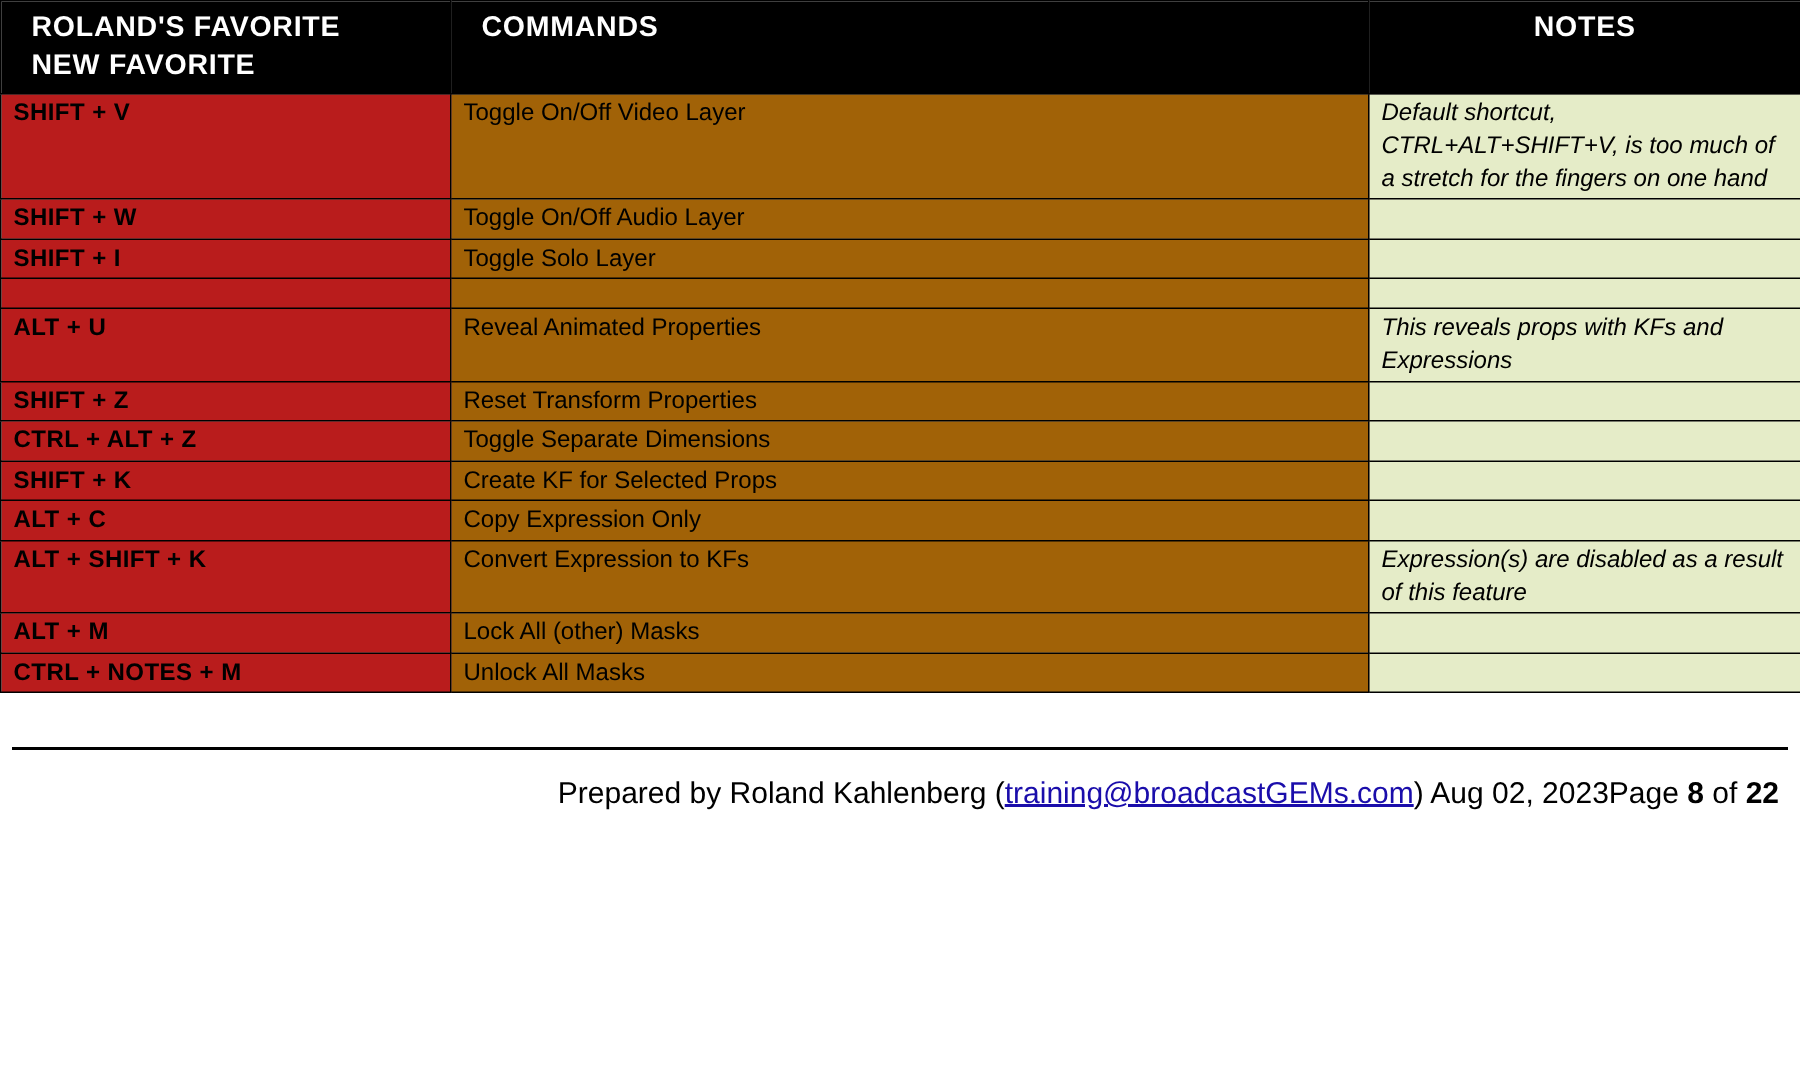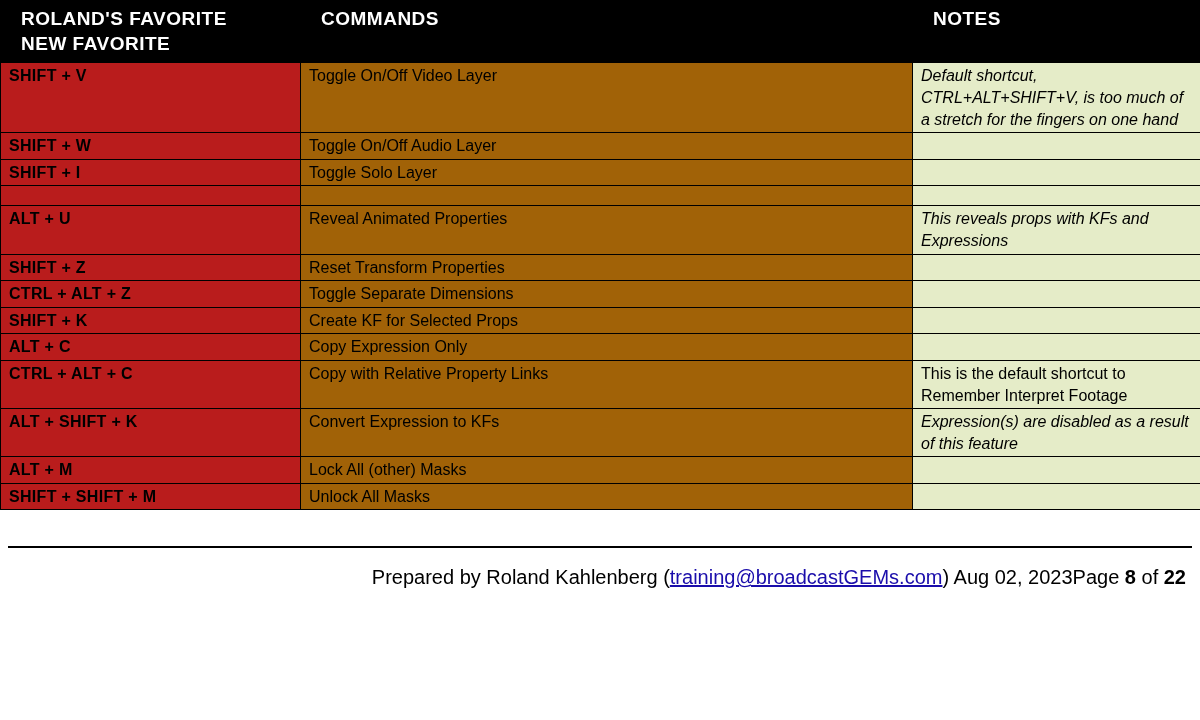--- a/index.html
+++ b/index.html
@@ -25,21 +25,21 @@
       text-align: left;
       padding: 6px 20px;
       font-size: 19px;
       letter-spacing: 0.5px;
       border: 1px solid #000;
       vertical-align: top;
       line-height: 1.3;
     }
     thead th.col-shortcut { width: 300px; }
     thead th.col-command  { width: 612px; }
-    thead th.col-notes    { width: 288px; }
+    thead th.col-notes    { width: 288px; text-align: center; }
     tbody td {
       border: 1px solid #000;
       padding: 2px 8px;
       font-size: 16px;
       vertical-align: top;
       line-height: 1.35;
     }
     td.shortcut {
       background: #b91c1c;
       font-weight: bold;
@@ -132,36 +132,31 @@
         <td class="shortcut">SHIFT + K</td>
         <td class="command">Create KF for Selected Props</td>
         <td class="note"></td>
       </tr>
       <tr>
         <td class="shortcut">ALT + C</td>
         <td class="command">Copy Expression Only</td>
         <td class="note"></td>
       </tr>
       <tr>
-        <td class="shortcut">CTRL + ALT + C</td>
-        <td class="command">Copy with Relative Property Links</td>
-        <td class="note no-italic">This is the default shortcut to Remember Interpret Footage</td>
-      </tr>
-      <tr>
         <td class="shortcut">ALT + SHIFT + K</td>
         <td class="command">Convert Expression to KFs</td>
         <td class="note">Expression(s) are disabled as a result of this feature</td>
       </tr>
       <tr>
         <td class="shortcut">ALT + M</td>
         <td class="command">Lock All (other) Masks</td>
         <td class="note"></td>
       </tr>
       <tr>
-        <td class="shortcut">SHIFT + SHIFT + M</td>
+        <td class="shortcut">CTRL + NOTES + M</td>
         <td class="command">Unlock All Masks</td>
         <td class="note"></td>
       </tr>
     </tbody>
 </table>
 
 <hr class="footer-rule">
 
 <div class="footer">
   <div>

